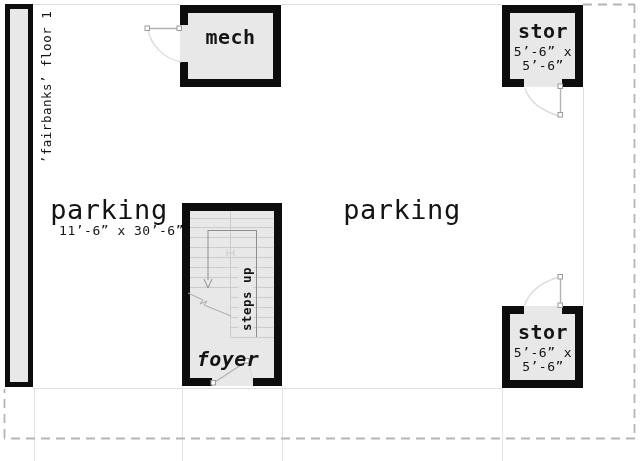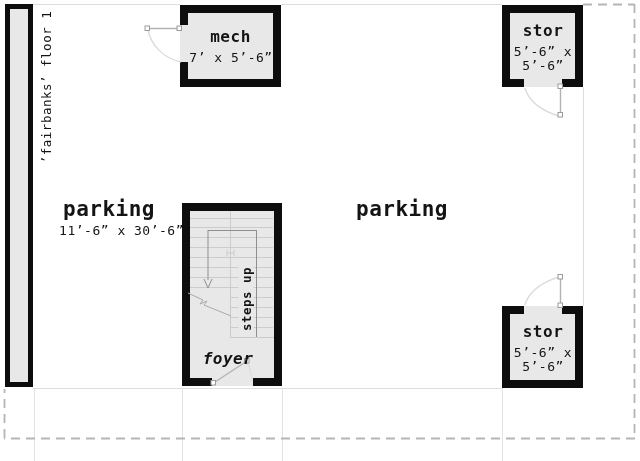--- a/index.html
+++ b/index.html
@@ -12,22 +12,22 @@
     background:var(--room_fill,#e8e8e8);
     border:8px solid var(--wall,#0d0d0d);
   }
   .leftwall{
     position:absolute;box-sizing:border-box;
     background:var(--room_fill,#e8e8e8);
     border:5px solid var(--wall,#0d0d0d);
   }
   .gap{position:absolute;background:var(--room_fill,#e8e8e8);}
   .txt{position:absolute;text-align:center;white-space:nowrap;}
-  .room-label{font-weight:bold;font-size:16px;line-height:20px;letter-spacing:.5px;}
-  .parking-label{font-weight:bold;font-size:21px;line-height:21px;letter-spacing:.5px;}
+  .room-label{font-weight:bold;font-size:20px;line-height:20px;letter-spacing:.5px;}
+  .parking-label{font-weight:normal;font-size:27px;line-height:21px;letter-spacing:.5px;}
   .dims{font-size:13px;line-height:14px;letter-spacing:.5px;}
   .rot{transform:translate(-50%,-50%) rotate(-90deg);transform-origin:center;}
   .title-txt{font-size:12.5px;letter-spacing:.5px;}
   .steps-txt{font-size:12.5px;font-weight:bold;letter-spacing:.5px;background:var(--room_fill,#e8e8e8);padding:0 2px;}
   svg.overlay{position:absolute;left:0;top:0;pointer-events:none;}
   .faint{stroke:var(--faint_line,#dedede);stroke-width:1;fill:none;}
   .ext{stroke:var(--ext_line,#e3e3e3);stroke-width:1;fill:none;}
   .dash{stroke:var(--dash_line,#b5b5b5);stroke-width:1.8;fill:none;stroke-dasharray:9 6;}
   .stair{stroke:var(--stair_line,#cccccc);stroke-width:1;fill:none;}
   .walk{stroke:var(--walk_line,#8f8f8f);stroke-width:1;fill:none;}
@@ -107,21 +107,20 @@
       <path class="arc" d="M247 362 C250.5 369 252 375 252 382"></path>
       <path class="leaf" d="M213.5 383 L247 361"></path>
       <rect class="hinge" x="211" y="380.5" width="4.5" height="4.5"></rect>
       <rect class="hinge" x="244.5" y="358.5" width="4.5" height="4.5"></rect>
     </g>
   </svg>
 
   <div class="txt title-txt rot" style="left:46px;top:87px;">’fairbanks’ floor 1</div>
 
   <div class="txt room-label" style="left:188px;top:27px;width:85px;">mech</div>
-  <div class="txt dims" style="left:186px;top:51px;width:90px;">7’ x 5’-6”</div>
 
   <div class="txt room-label" style="left:510px;top:21px;width:66px;">stor</div>
   <div class="txt dims" style="left:508px;top:45px;width:70px;">5’-6” x</div>
   <div class="txt dims" style="left:508px;top:59px;width:70px;">5’-6”</div>
 
   <div class="txt room-label" style="left:510px;top:322px;width:66px;">stor</div>
   <div class="txt dims" style="left:508px;top:346px;width:70px;">5’-6” x</div>
   <div class="txt dims" style="left:508px;top:360px;width:70px;">5’-6”</div>
 
   <div class="txt room-label" style="left:190px;top:349px;width:76px;font-style:italic;">foyer</div>

